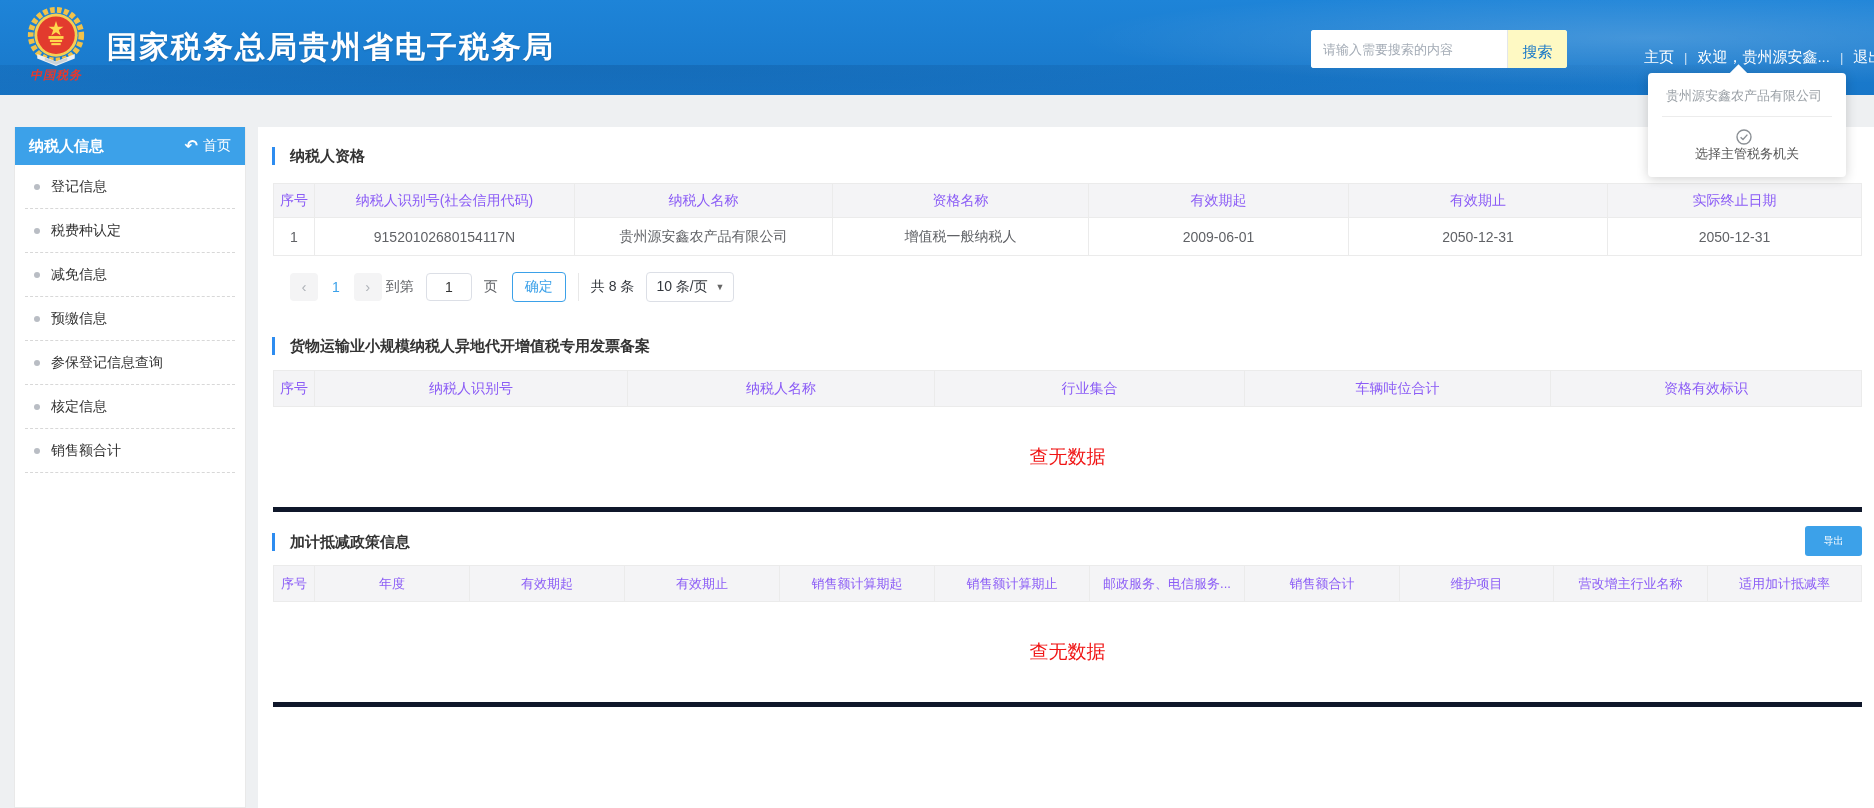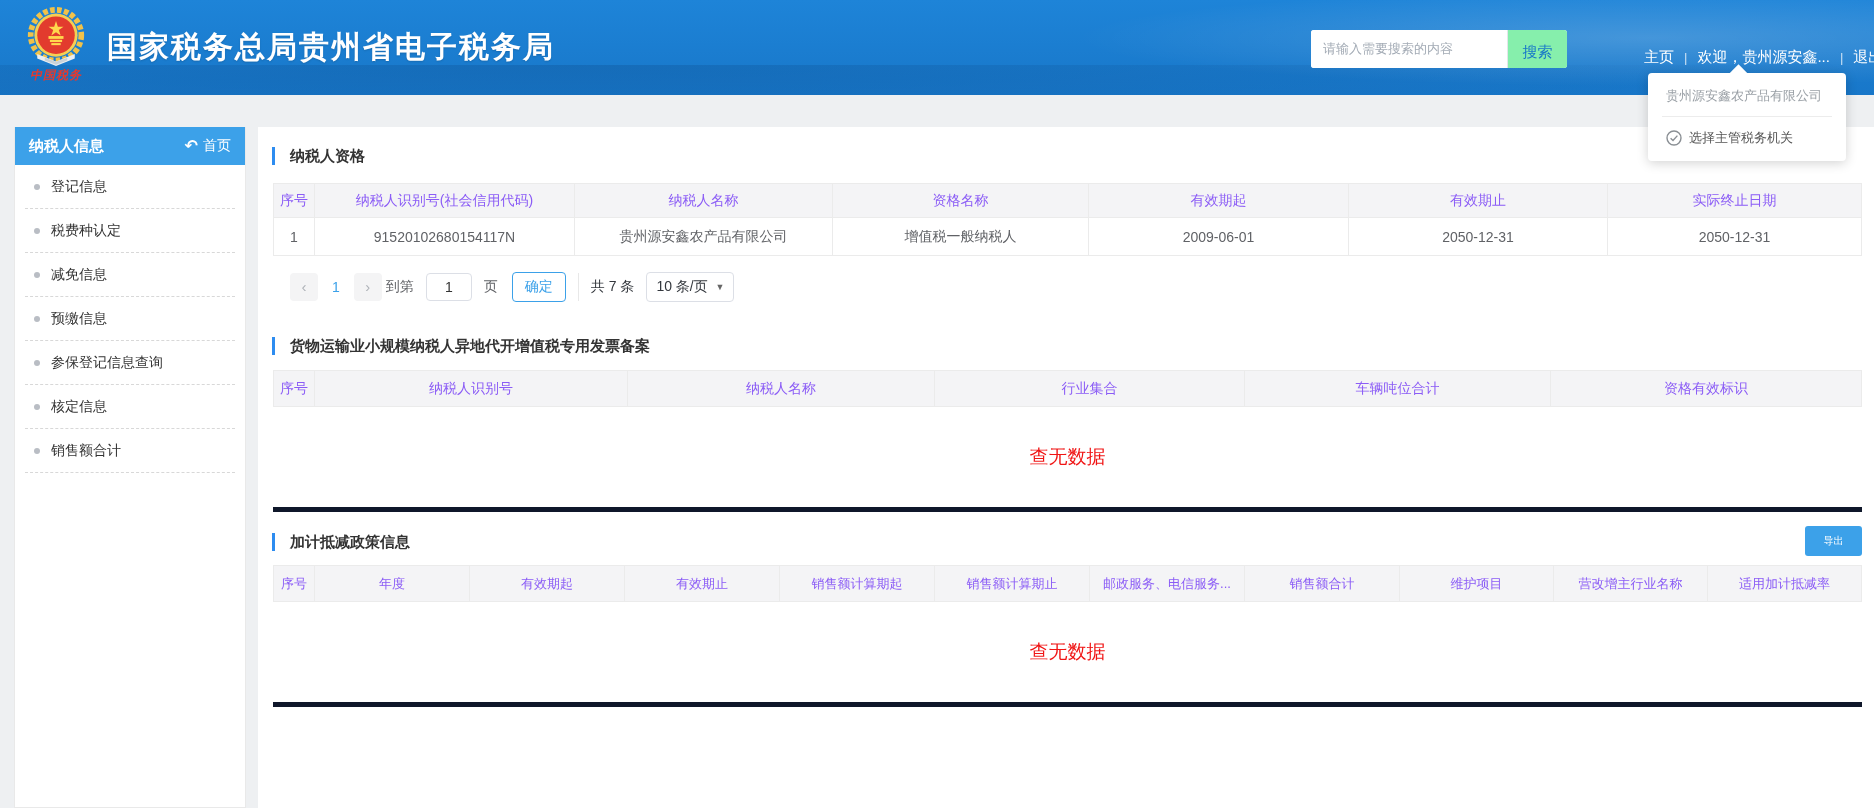--- a/index.html
+++ b/index.html
@@ -33,43 +33,43 @@
     position:absolute;left:107px;top:27px;z-index:2;
     font-size:30px;font-weight:bold;color:#ffffff;letter-spacing:2px;
     text-shadow:0 1px 2px rgba(0,0,0,.15);
   }
   .search-group{
     position:absolute;left:1311px;top:30px;width:256px;height:38px;z-index:2;
     background:#ffffff;border-radius:3px;display:flex;overflow:hidden;
   }
   .search-input{
     width:196px;height:38px;border:none;outline:none;padding:0 12px;
-    font-size:13px;color:#333;box-sizing:border-box;font-family:Liberation Mono, monospace;
+    font-size:13px;color:#333;box-sizing:border-box;
   }
   .search-input::placeholder{color:#a3abb5;}
   .search-btn{
-    width:60px;height:38px;background:#86efac;border:none;border-left:1px solid #e3e6ea;
+    width:60px;height:38px;background:#fef9c3;border:none;border-left:1px solid #e3e6ea;
     color:#1878c8;font-size:15px;cursor:pointer;padding:13px;
   }
   .top-nav{position:absolute;left:1600px;top:48px;z-index:2;display:flex;align-items:center;color:#fff;font-size:15px;margin-left:44px;}
   .top-nav .nav-link{cursor:pointer;white-space:nowrap;}
   .top-nav .nav-sep{margin:0 10px;color:rgba(255,255,255,.75);font-size:13px;}
 
   
   .user-dropdown{
     position:absolute;left:1648px;top:73px;width:198px;z-index:10;
     background:#fff;border-radius:4px;box-shadow:0 2px 12px rgba(0,0,0,.18);
   }
   .user-dropdown::before{
     content:"";position:absolute;left:84px;top:-6px;width:13px;height:13px;
     background:#fff;transform:rotate(45deg);
   }
   .dd-company{padding:14px 18px 11px 18px;font-size:13px;color:#9aa0a6;white-space:nowrap;}
   .dd-divider{margin:0 14px;border-top:1px solid #ececec;height:0;}
-  .dd-item{display:flex;align-items:center;padding:12px 18px 14px 18px;font-size:13px;color:#555;cursor:pointer;}
+  .dd-item{display:flex;align-items:center;padding:12px 18px 14px 18px;font-size:13px;color:#555;cursor:pointer;flex-direction:column;}
   .dd-item svg{margin-right:7px;flex:0 0 auto;}
 
   
   .sidebar{
     position:absolute;left:14px;top:127px;width:232px;height:681px;
     background:#fff;border:1px solid #e9e9e9;border-top:none;box-sizing:border-box;
   }
   .sb-header{
     height:38px;background:#3ca1e9;color:#fff;display:flex;align-items:center;
     justify-content:space-between;padding:0 14px;
@@ -235,21 +235,21 @@
 
     <div class="pagination" style="top:145px;">
       <button class="pg-btn">‹</button>
       <span class="pg-num">1</span>
       <button class="pg-btn">›</button>
       <span class="pg-text">到第</span>
       <input class="pg-input" type="text" value="1" style="">
       <span class="pg-text">页</span>
       <button class="pg-confirm">确定</button>
       <span class="pg-divider"></span>
-      <span class="pg-total">共 7 条</span>
+      <span class="pg-total">共 8 条</span>
       <span class="pg-size">
         <span>10 条/页</span>
         <span class="caret">▼</span>
       </span>
     </div>
 
     <div class="sec-title" style="top:210px;">货物运输业小规模纳税人异地代开增值税专用发票备案</div>
 
     <div class="tbl t2" style="top:243px;">
       <div class="t-row t-head tall">

